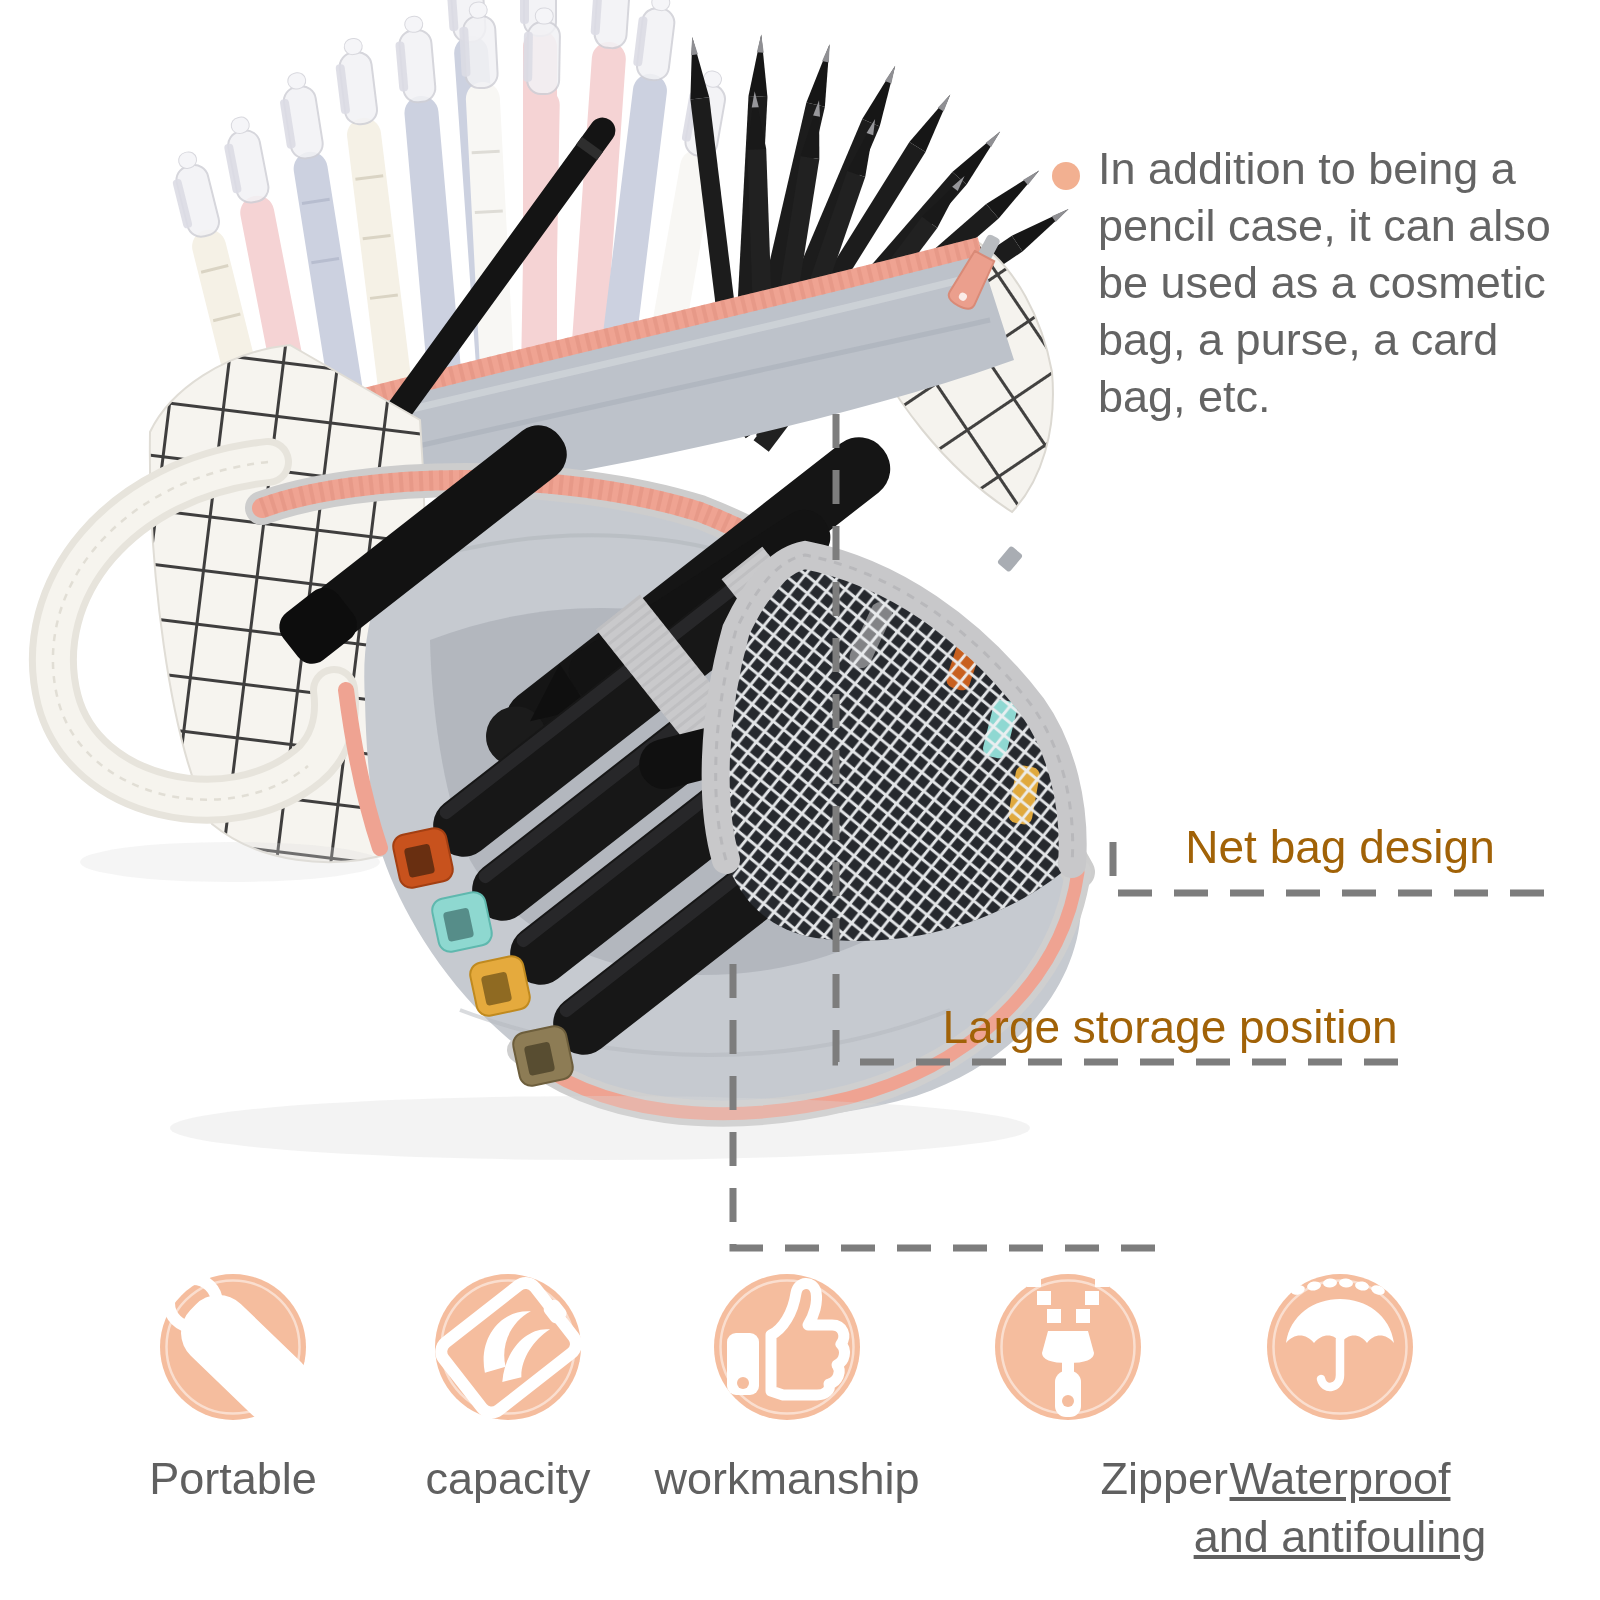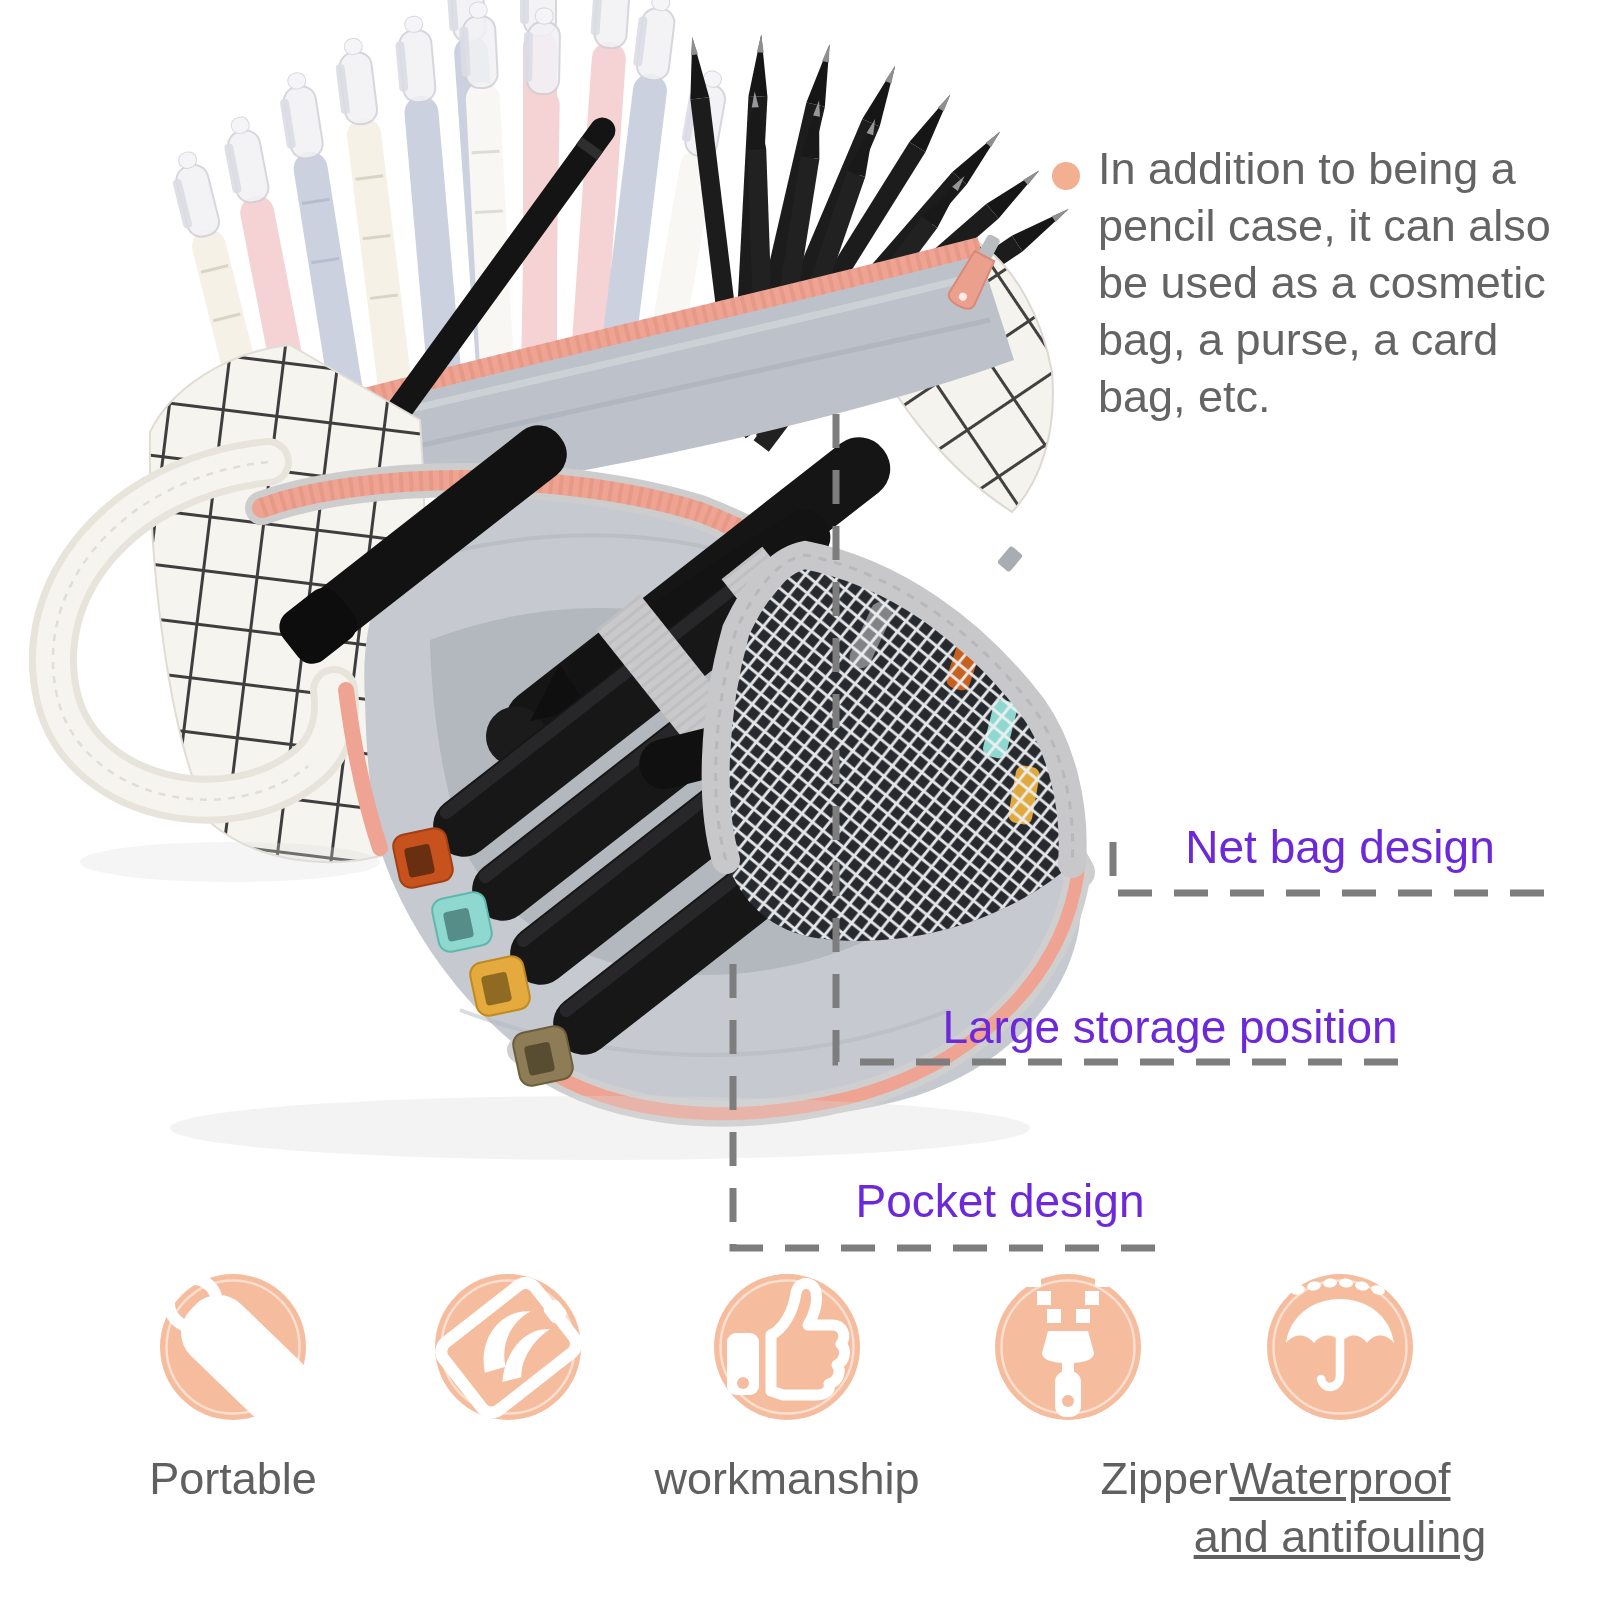--- a/index.html
+++ b/index.html
@@ -2,21 +2,21 @@
 <html><head>
 <meta charset="utf-8">
 <style>
   html,body{margin:0;padding:0;background:#fff;}
   .canvas{position:relative;width:1600px;height:1600px;background:#fff;overflow:hidden;
           font-family:"Liberation Sans", sans-serif;color:#616161;}
   .art{position:absolute;left:0;top:0;width:1600px;height:1600px;}
   .desc{position:absolute;left:1098px;top:140px;width:480px;font-size:45px;line-height:57px;color:#646464;}
   .desc .line{display:block;}
   .bullet-dot{position:absolute;left:1052px;top:162px;width:28px;height:28px;border-radius:50%;background:#f2b091;}
-  .callout{position:absolute;font-size:46px;color:#6d28d9;text-align:center;white-space:nowrap;}
+  .callout{position:absolute;font-size:46px;color:#a16207;text-align:center;white-space:nowrap;}
   .c-net{left:1130px;top:820px;width:420px;}
   .c-large{left:930px;top:1000px;width:480px;text-align:center;}
   .c-pocket{left:800px;top:1174px;width:400px;}
   .feature-label{position:absolute;top:1450px;width:320px;font-size:45px;line-height:58px;
                  text-align:center;color:#606060;}
   .feature-label span{display:block;}
   .fl-0{left:73px;}.fl-1{left:348px;}.fl-2{left:627px;}.fl-3{left:908px;text-align:right;}.fl-4{left:1180px;text-decoration:underline;}
 </style>
 </head>
 <body>
@@ -400,27 +400,27 @@
 <div class="desc">
   <span class="line">In addition to being a</span>
   <span class="line">pencil case, it can also</span>
   <span class="line">be used as a cosmetic</span>
   <span class="line">bag, a purse, a card</span>
   <span class="line">bag, etc.</span>
 </div>
 
 <div class="callout c-net">Net bag design</div>
 <div class="callout c-large">Large storage position</div>
-<div class="callout c-pocket">Pocket design</div>
 
 <div class="feature-label fl-0">
   <span>Portable</span>
       <span></span>
 </div>
 <div class="feature-label fl-1">
+      <span>capacity</span>
 </div>
 <div class="feature-label fl-2">
       <span>workmanship</span>
 </div>
 <div class="feature-label fl-3">
   <span>Zipper</span>
 </div>
 <div class="feature-label fl-4">
   <span>Waterproof</span>
       <span>and antifouling</span>

